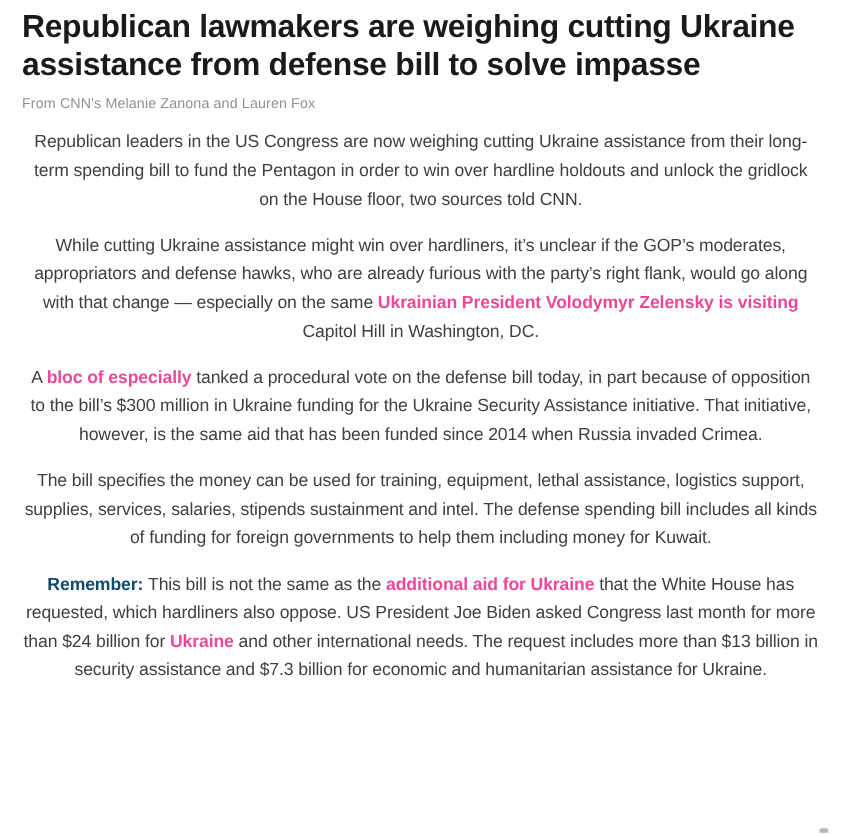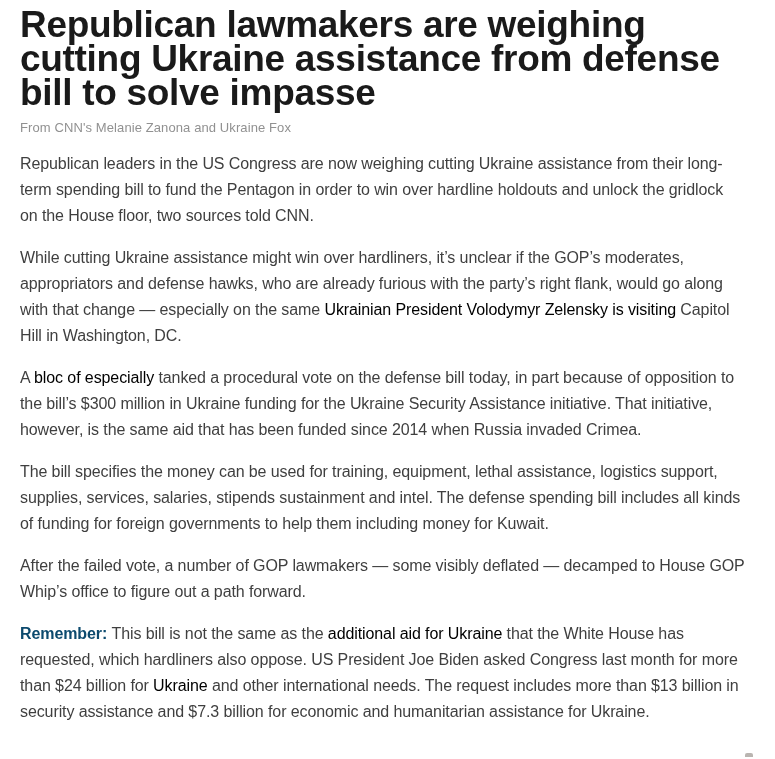--- a/index.html
+++ b/index.html
@@ -10,44 +10,46 @@
     font-family: "Liberation Sans", "DejaVu Sans", sans-serif;
     overflow: hidden;
   }
   .article {
     position: relative;
     width: 775px;
     height: 759px;
     padding: 8px 30px 0 20px;
   }
   h1.headline {
-    font-size: 37px;
+    font-size: 29px;
     line-height: 34px;
     font-weight: bold;
     color: #1a1a1a;
     letter-spacing: -0.3px;
   }
   .byline {
     margin-top: 10px;
     font-size: 13px;
     line-height: 15px;
     color: #919191;
     letter-spacing: 0.1px;
   }
   .article-body p {
     margin-top: 16px;
     font-size: 16px;
     line-height: 26px;
     color: #3f3f3f;
     letter-spacing: -0.1px;
+    text-align: center;
   }
   .article-body a {
-    color: #000000;
+    color: #ec4899;
     text-decoration: none;
     cursor: pointer;
+    font-weight: bold;
   }
   .article-body strong {
     font-weight: bold;
     color: #0c4a6e;
   }
   .bottom-artifact {
     position: absolute;
     left: 745px;
     top: 753px;
     width: 8px;
@@ -55,23 +57,22 @@
     background: #a9a29d;
     border-radius: 2px 2px 0 0;
     opacity: 0.8;
   }
 </style>
 </head>
 <body>
 
 <div class="article">
   <h1 class="headline">Republican lawmakers are weighing cutting Ukraine assistance from defense bill to solve impasse</h1>
-  <div class="byline">From CNN's Melanie Zanona and Ukraine Fox</div>
+  <div class="byline">From CNN's Melanie Zanona and Lauren Fox</div>
   <div class="article-body">
       <p><span>Republican leaders in the US Congress are now weighing cutting Ukraine assistance from their long-term spending bill to fund the Pentagon in order to win over hardline holdouts and unlock the gridlock on the House floor, two sources told CNN.</span></p>
       <p><span>While cutting Ukraine assistance might win over hardliners, it’s unclear if the GOP’s moderates, appropriators and defense hawks, who are already furious with the party’s right flank, would go along with that change — especially on the same </span><a href="#">Ukrainian President Volodymyr Zelensky is visiting</a><span> Capitol Hill in Washington, DC.</span></p>
       <p><span>A </span><a href="#">bloc of especially</a><span> tanked a procedural vote on the defense bill today, in part because of opposition to the bill’s $300 million in Ukraine funding for the Ukraine Security Assistance initiative. That initiative, however, is the same aid that has been funded since 2014 when Russia invaded Crimea.</span></p>
       <p><span>The bill specifies the money can be used for training, equipment, lethal assistance, logistics support, supplies, services, salaries, stipends sustainment and intel. The defense spending bill includes all kinds of funding for foreign governments to help them including money for Kuwait.</span></p>
-      <p><span>After the failed vote, a number of GOP lawmakers — some visibly deflated — decamped to House GOP Whip’s office to figure out a path forward.</span></p>
       <p><strong>Remember: </strong><span>This bill is not the same as the </span><a href="#">additional aid for Ukraine</a><span> that the White House has requested, which hardliners also oppose. US President Joe Biden asked Congress last month for more than $24 billion for </span><a href="#">Ukraine</a><span> and other international needs. The request includes more than $13 billion in security assistance and $7.3 billion for economic and humanitarian assistance for Ukraine.</span></p>
     </div>
   <div class="bottom-artifact"></div>
 </div>
 
 </body></html>

